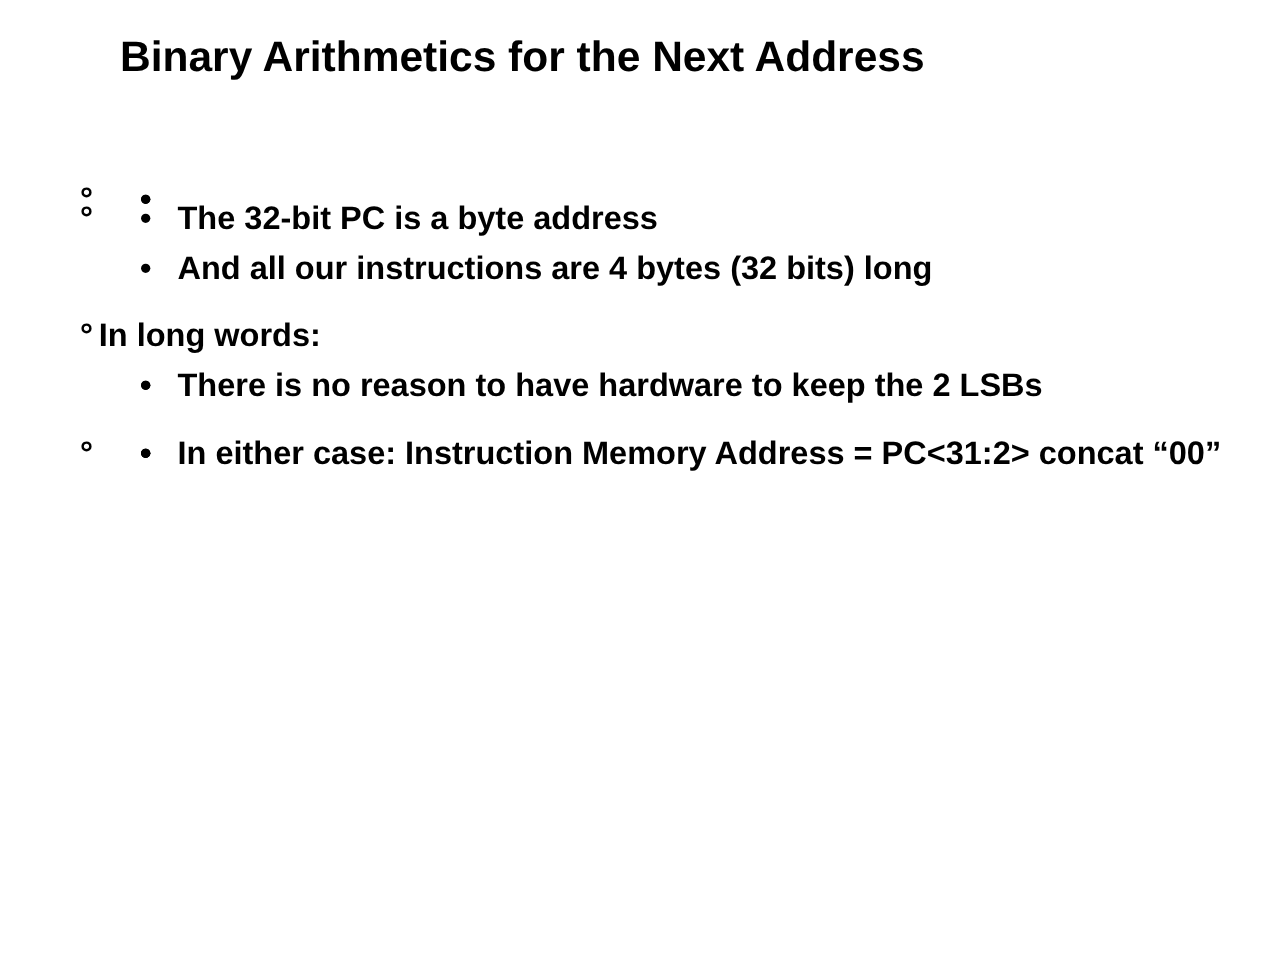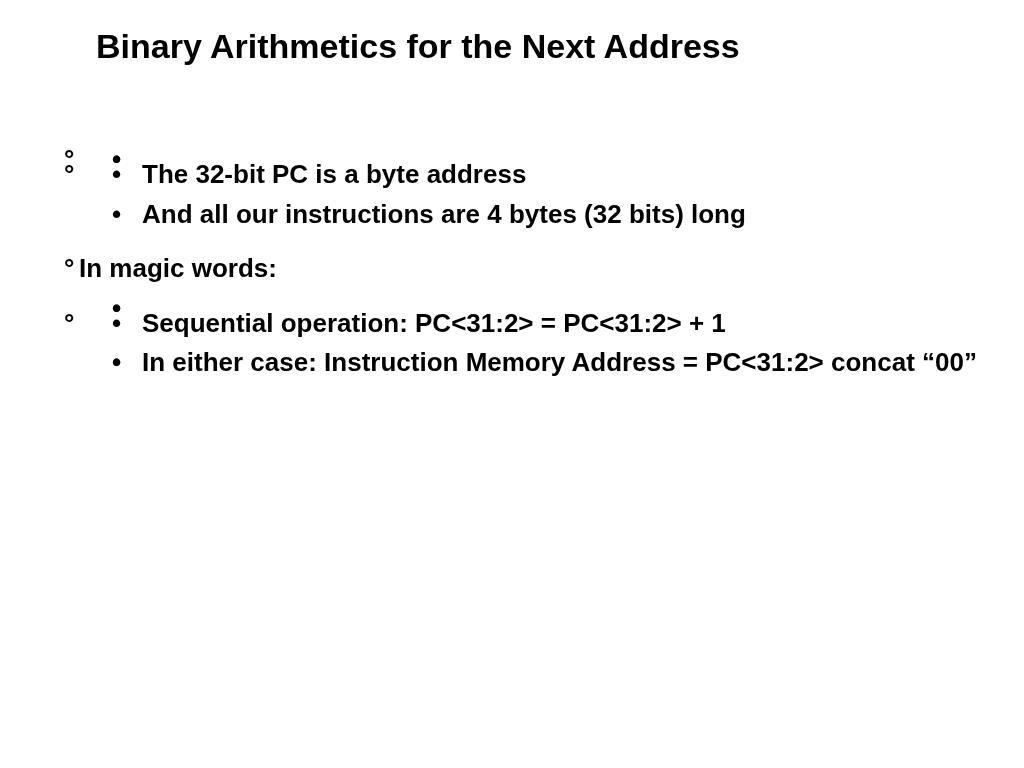--- a/index.html
+++ b/index.html
@@ -79,26 +79,26 @@
         <div class="line l1"><span class="marker">°</span></div>
         <div class="line l2"><span class="marker">•</span></div>
         <div class="line l2"><span class="marker">•</span></div>
       </div>
       <div class="block">
         <div class="line l1"><span class="marker">°</span></div>
         <div class="line l2"><span class="marker">•</span><span>The 32-bit PC is a byte address</span></div>
         <div class="line l2"><span class="marker">•</span><span>And all our instructions are 4 bytes (32 bits) long</span></div>
       </div>
       <div class="block">
-        <div class="line l1"><span class="marker">°</span><span>In magic words:</span></div>
+        <div class="line l1"><span class="marker">°</span><span>In long words:</span></div>
         <div class="line l2"><span class="marker">•</span></div>
-        <div class="line l2"><span class="marker">•</span></div>
+        <div class="line l2"><span class="marker">•</span><span>There is no reason to have hardware to keep the 2 LSBs</span></div>
       </div>
       <div class="block">
         <div class="line l1"><span class="marker">°</span></div>
-        <div class="line l2"><span class="marker">•</span><span>Sequential operation: PC&lt;31:2&gt; = PC&lt;31:2&gt; + 1</span></div>
+        <div class="line l2"><span class="marker">•</span></div>
         <div class="line l2"><span class="marker">•</span></div>
         <div class="line l2"><span class="marker">•</span><span>In either case: Instruction Memory Address = PC&lt;31:2&gt; concat “00”</span></div>
       </div>
     </div>
 
   <div class="footer">361 datapath.33</div>
 </div>
 
 </body></html>

